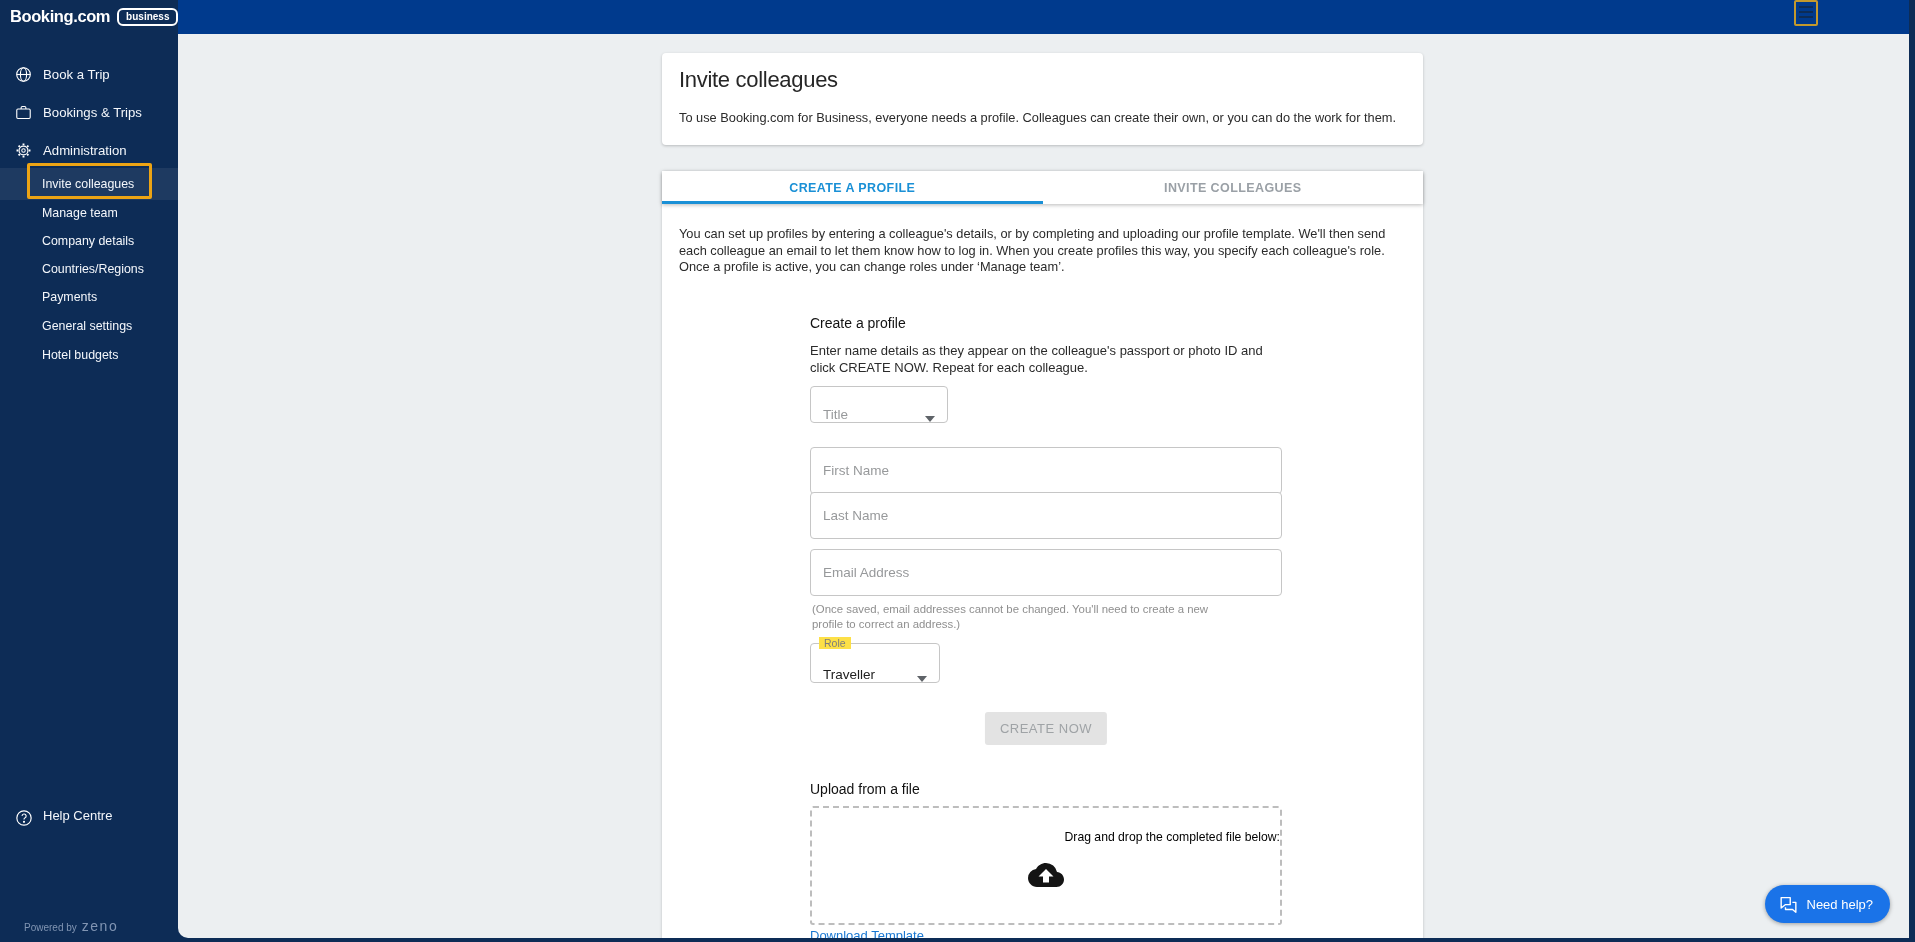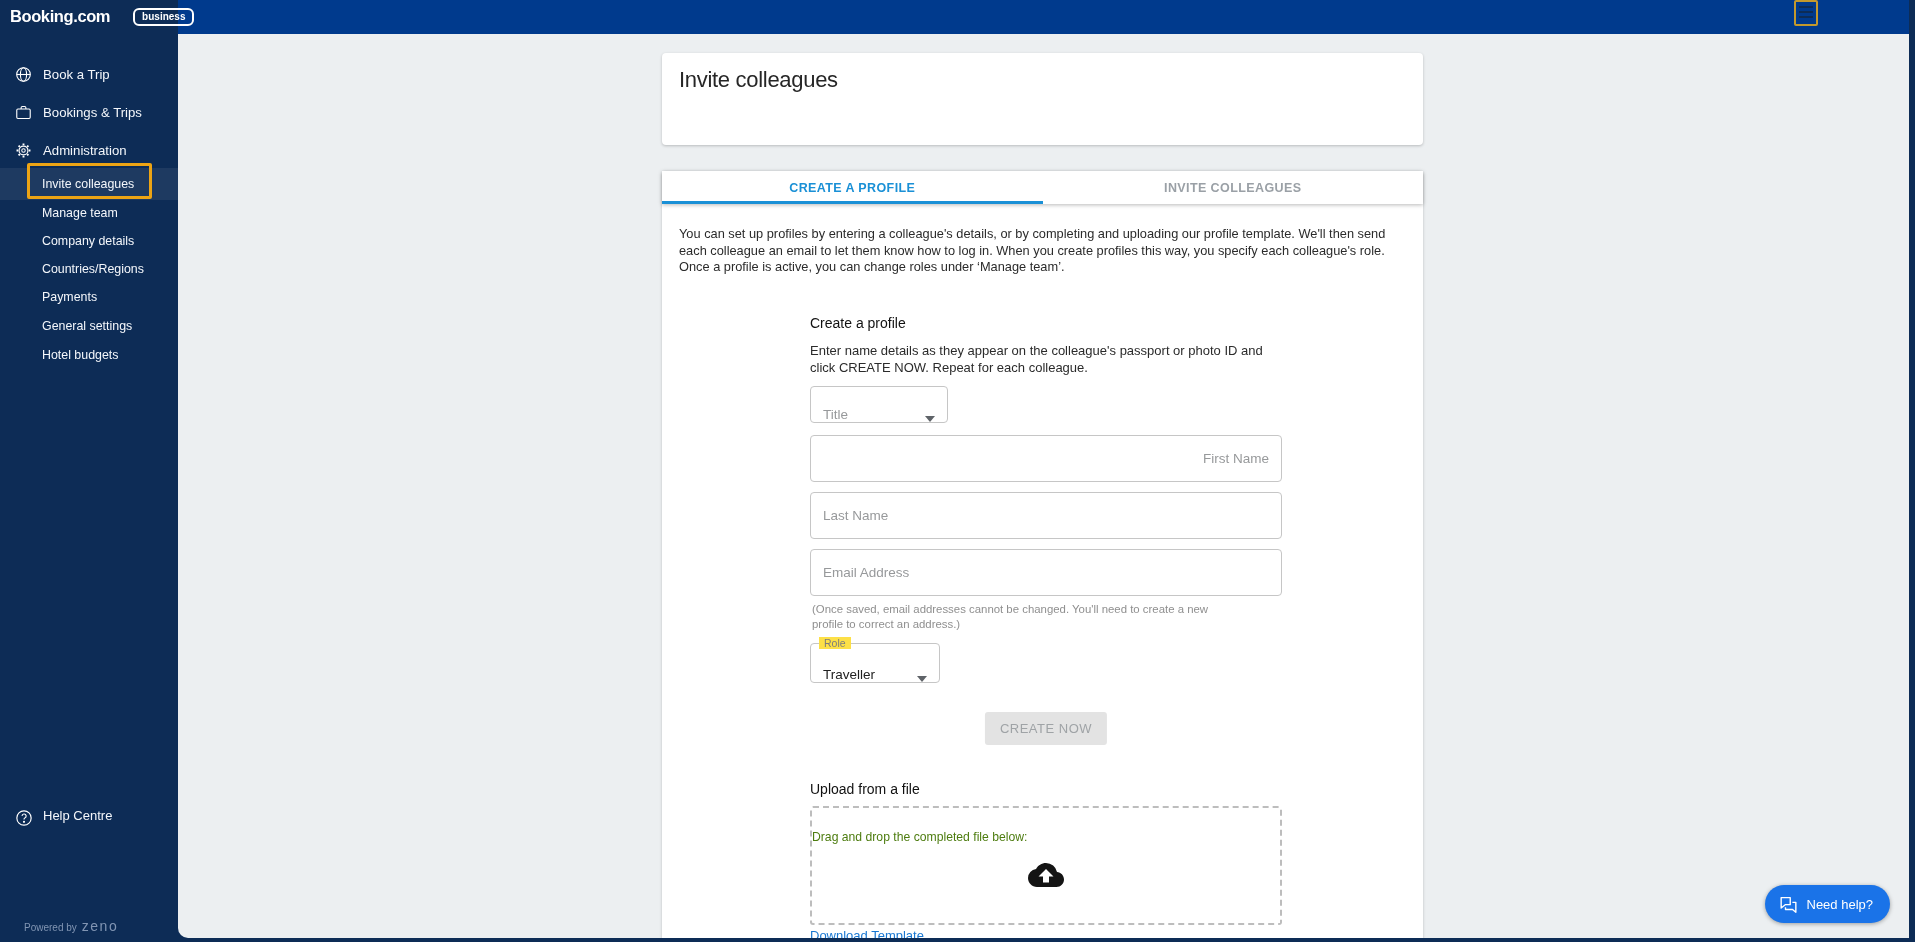--- a/index.html
+++ b/index.html
@@ -25,21 +25,21 @@
   .hamburger i { display:block; height:2px; background:#0d2c56; margin-bottom:3px; }
 
   
   .sidebar {
     position:absolute; left:0; top:0; width:178px; height:942px;
     background:#0d2c56; color:#fff;
   }
   .logo-row { position:absolute; left:10px; top:7px; display:flex; align-items:center;text-align:right; }
   .logo-text { font-size:16.5px; font-weight:700; letter-spacing:-0.4px; color:#fff; }
   .logo-badge {
-    margin-left:23px; border:2px solid #fff; border-radius:6px;
+    margin-left:7px; border:2px solid #fff; border-radius:6px;
     font-size:10px; font-weight:700; padding:1px 7px 2px; color:#fff;
   }
   .nav-item { position:absolute; left:0; width:178px; height:30px; display:flex; align-items:center; cursor:pointer; }
   .nav-item .ico { width:20px; height:20px; margin-left:13px; display:flex; align-items:center; justify-content:center; }
   .nav-item .lbl { margin-left:10px; font-size:13.2px; color:#f4f7fb; }
   .subitem { position:absolute; left:42px; font-size:12.4px; color:#f4f7fb; height:16px; line-height:16px; cursor:pointer; }
   .active-band { position:absolute; left:0; top:168px; width:178px; height:32px; background:rgba(255,255,255,0.07); }
   .gold-box {
     position:absolute; left:27px; top:163px; width:125px; height:36px;
     border:3px solid #eda414; border-radius:2px; pointer-events:none;
@@ -107,37 +107,37 @@
   }
   .role-select .val { color:#212121; }
 
   .text-input {
     position:absolute; left:0; width:472px; height:47px;
     border:1px solid #c6c6c6; border-radius:4px; background:#fff;
     font-family:"Liberation Sans", sans-serif; font-size:13.5px; color:#212121;
     padding:0 12px; outline:none;
   }
   .text-input::placeholder { color:#97999b; opacity:1; }
-  .in-first { top:264px;text-align:right; } .in-last { top:321px; } .in-email { top:378px; }
+  .in-first { top:276px; } .in-last { top:321px; } .in-email { top:378px; }
   .email-note { position:absolute; left:2px; top:431px; width:430px; font-size:11.4px; line-height:15px; color:#8f8f8f; }
 
   .create-btn {
     position:absolute; top:541px; left:50%; transform:translateX(-50%);
     background:#e3e3e3; color:#9fa3a6; border:none; border-radius:3px;
     font-family:"Liberation Sans", sans-serif; font-size:13px; letter-spacing:0.5px;
     padding:9px 15px; cursor:default;
   }
 
   .upload-title { top:610px; }
   .create-title { top:144px; }
   .dropzone {
     position:absolute; left:0; top:635px; width:472px; height:119px;
     border:2px dashed #bdbdbd; border-radius:3px;
   }
-  .dropzone-text { position:absolute; width:100%; top:22px; text-align:left; font-size:12.2px; color:#4d7c0f; }
+  .dropzone-text { position:absolute; width:100%; top:22px; text-align:right; font-size:12.2px; color:#000000; }
   .cloud-wrap { position:absolute; left:50%; top:52px; transform:translateX(-50%); }
   .download-link { position:absolute; left:0; top:757px; font-size:13px; color:#1877d2; cursor:pointer; }
 
   
   .need-help {
     position:absolute; right:25px; bottom:19px; height:38px;
     background:#1a73e8; border-radius:19px; display:flex; align-items:center;
     padding:0 17px 0 13px; box-shadow:0 1px 4px rgba(0,0,0,0.35); cursor:pointer;
   }
   .need-help .lbl { color:#fff; font-size:13px; margin-left:8px; }
@@ -225,20 +225,21 @@
     <div class="powered-row">
       <span class="powered-label">Powered by</span>
       <span class="powered-brand">zeno</span>
     </div>
   </div>
 
   <div class="content">
 
     <div class="card header-card">
       <div class="page-title">Invite colleagues</div>
+      <div class="page-subtitle">To use Booking.com for Business, everyone needs a profile. Colleagues can create their own, or you can do the work for them.</div>
     </div>
 
     <div class="card tabs-card">
       <div class="tab-row">
         <div class="tab active">CREATE A PROFILE</div>
         <div class="tab">INVITE COLLEAGUES</div>
       </div>
 
       <div class="tab-intro">You can set up profiles by entering a colleague's details, or by completing and uploading our profile template. We'll then send each colleague an email to let them know how to log in. When you create profiles this way, you specify each colleague's role. Once a profile is active, you can change roles under ‘Manage team’.</div>
 

